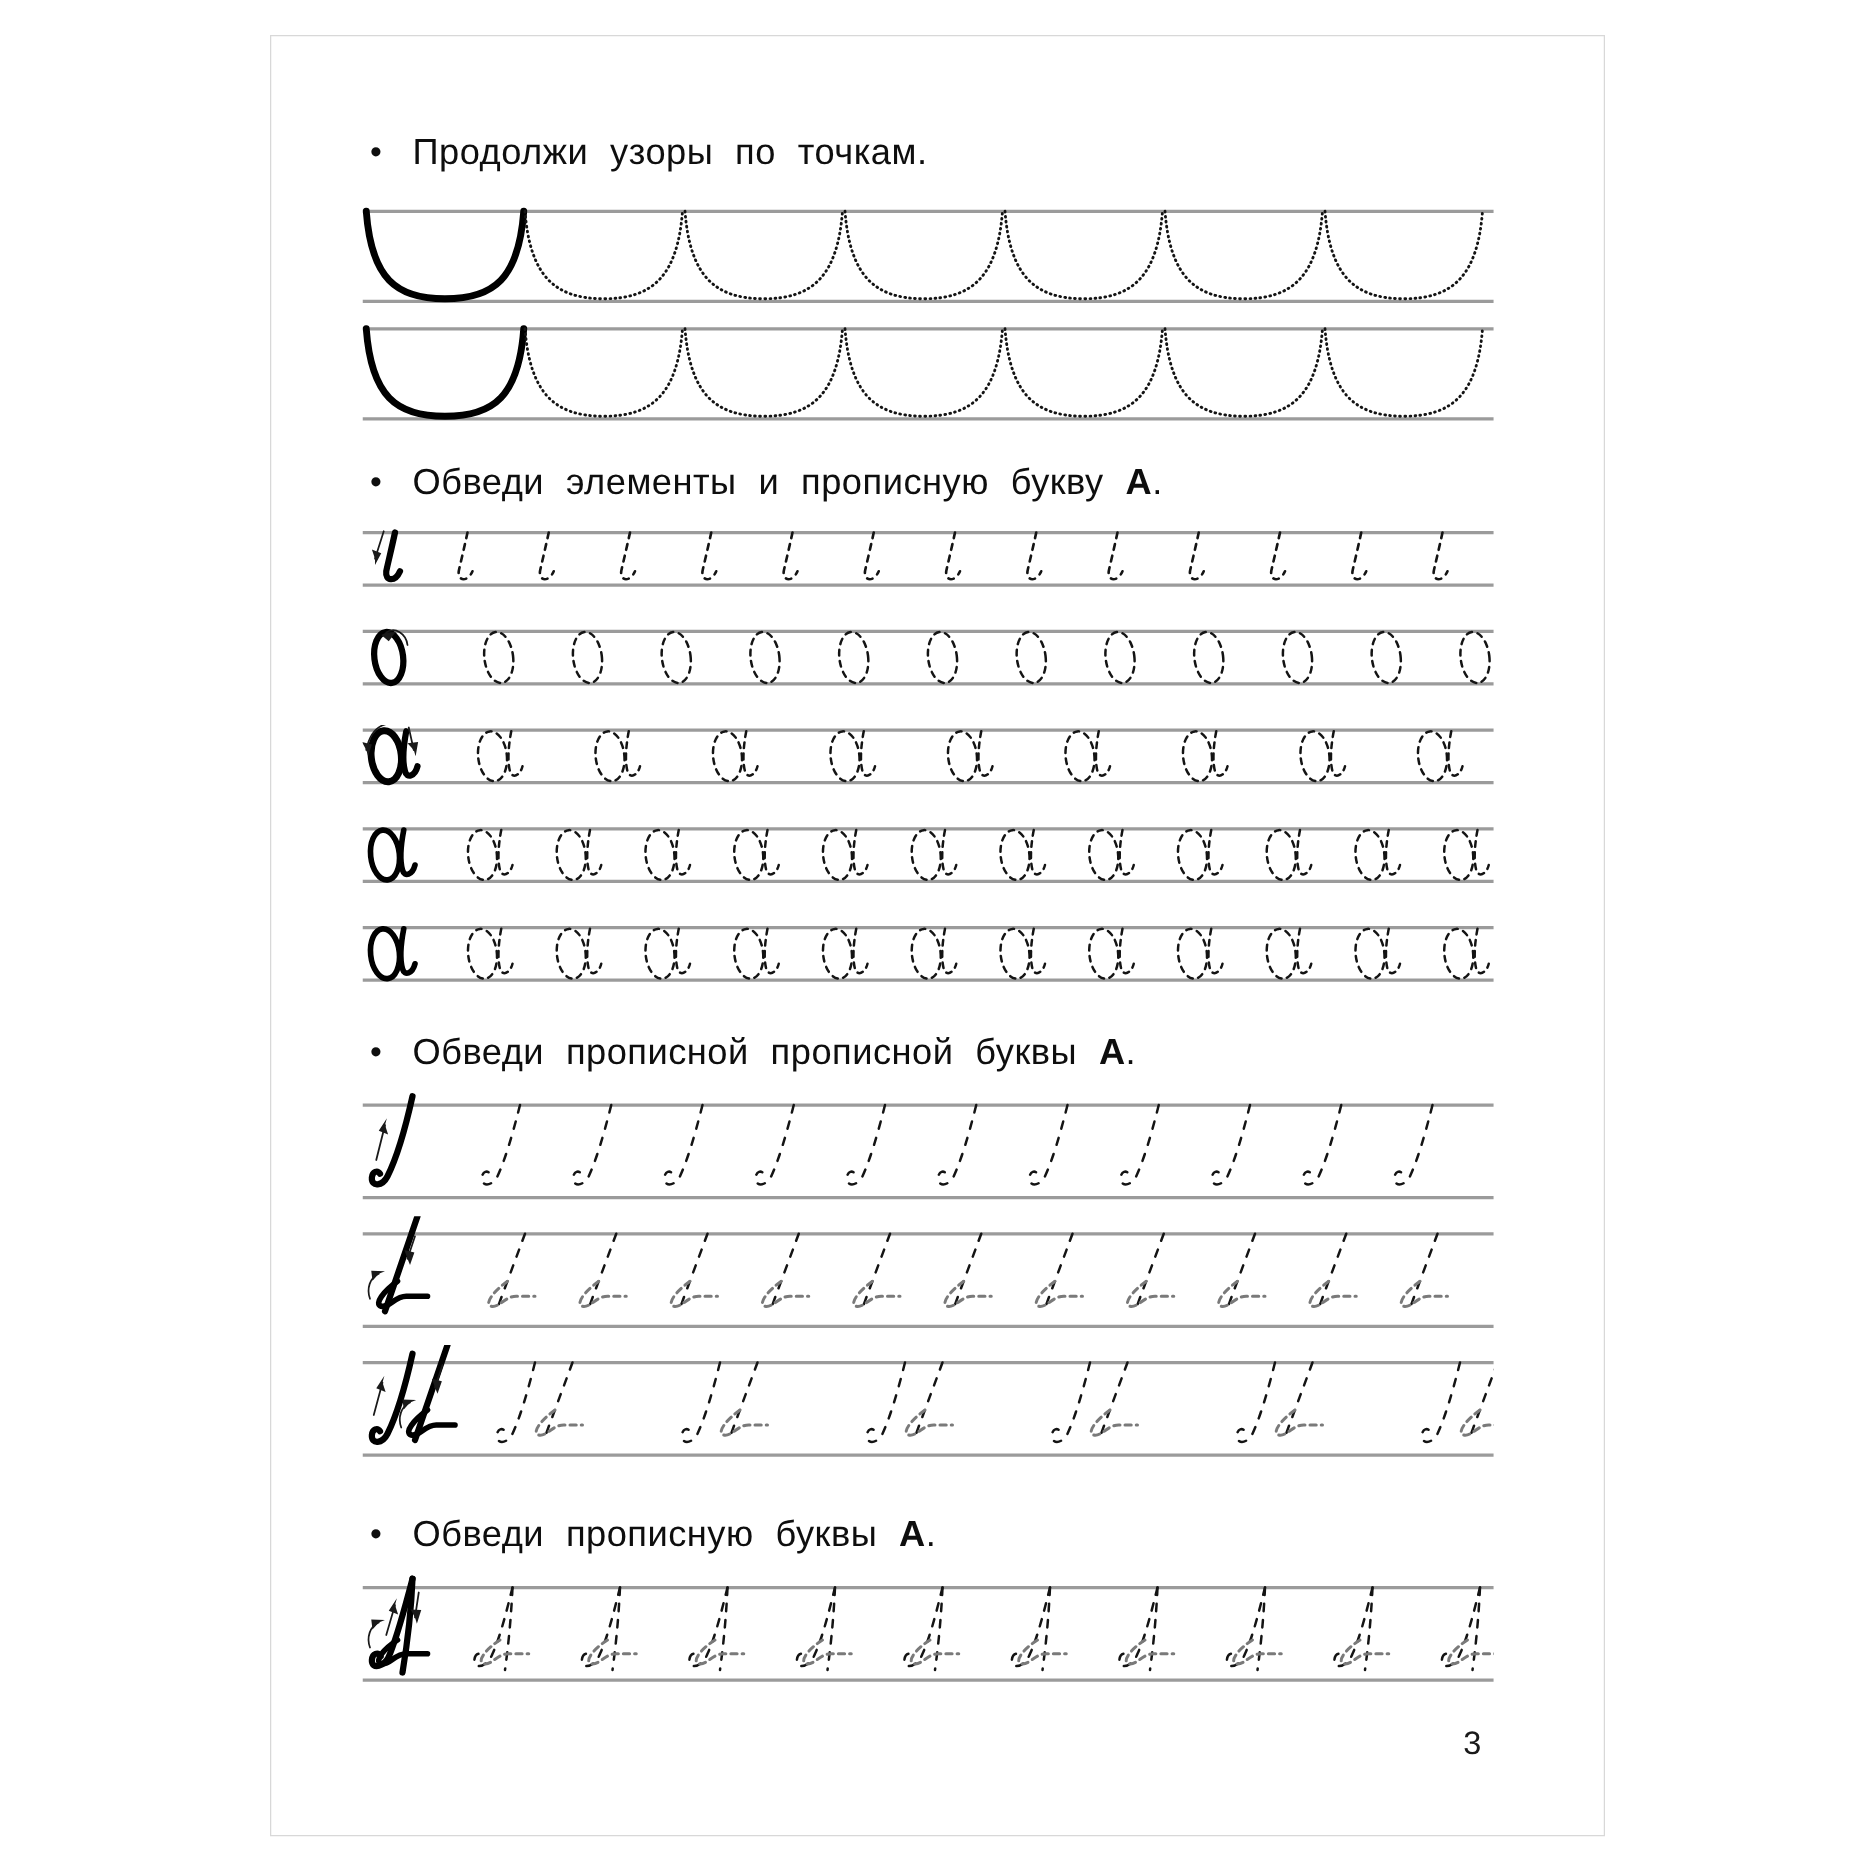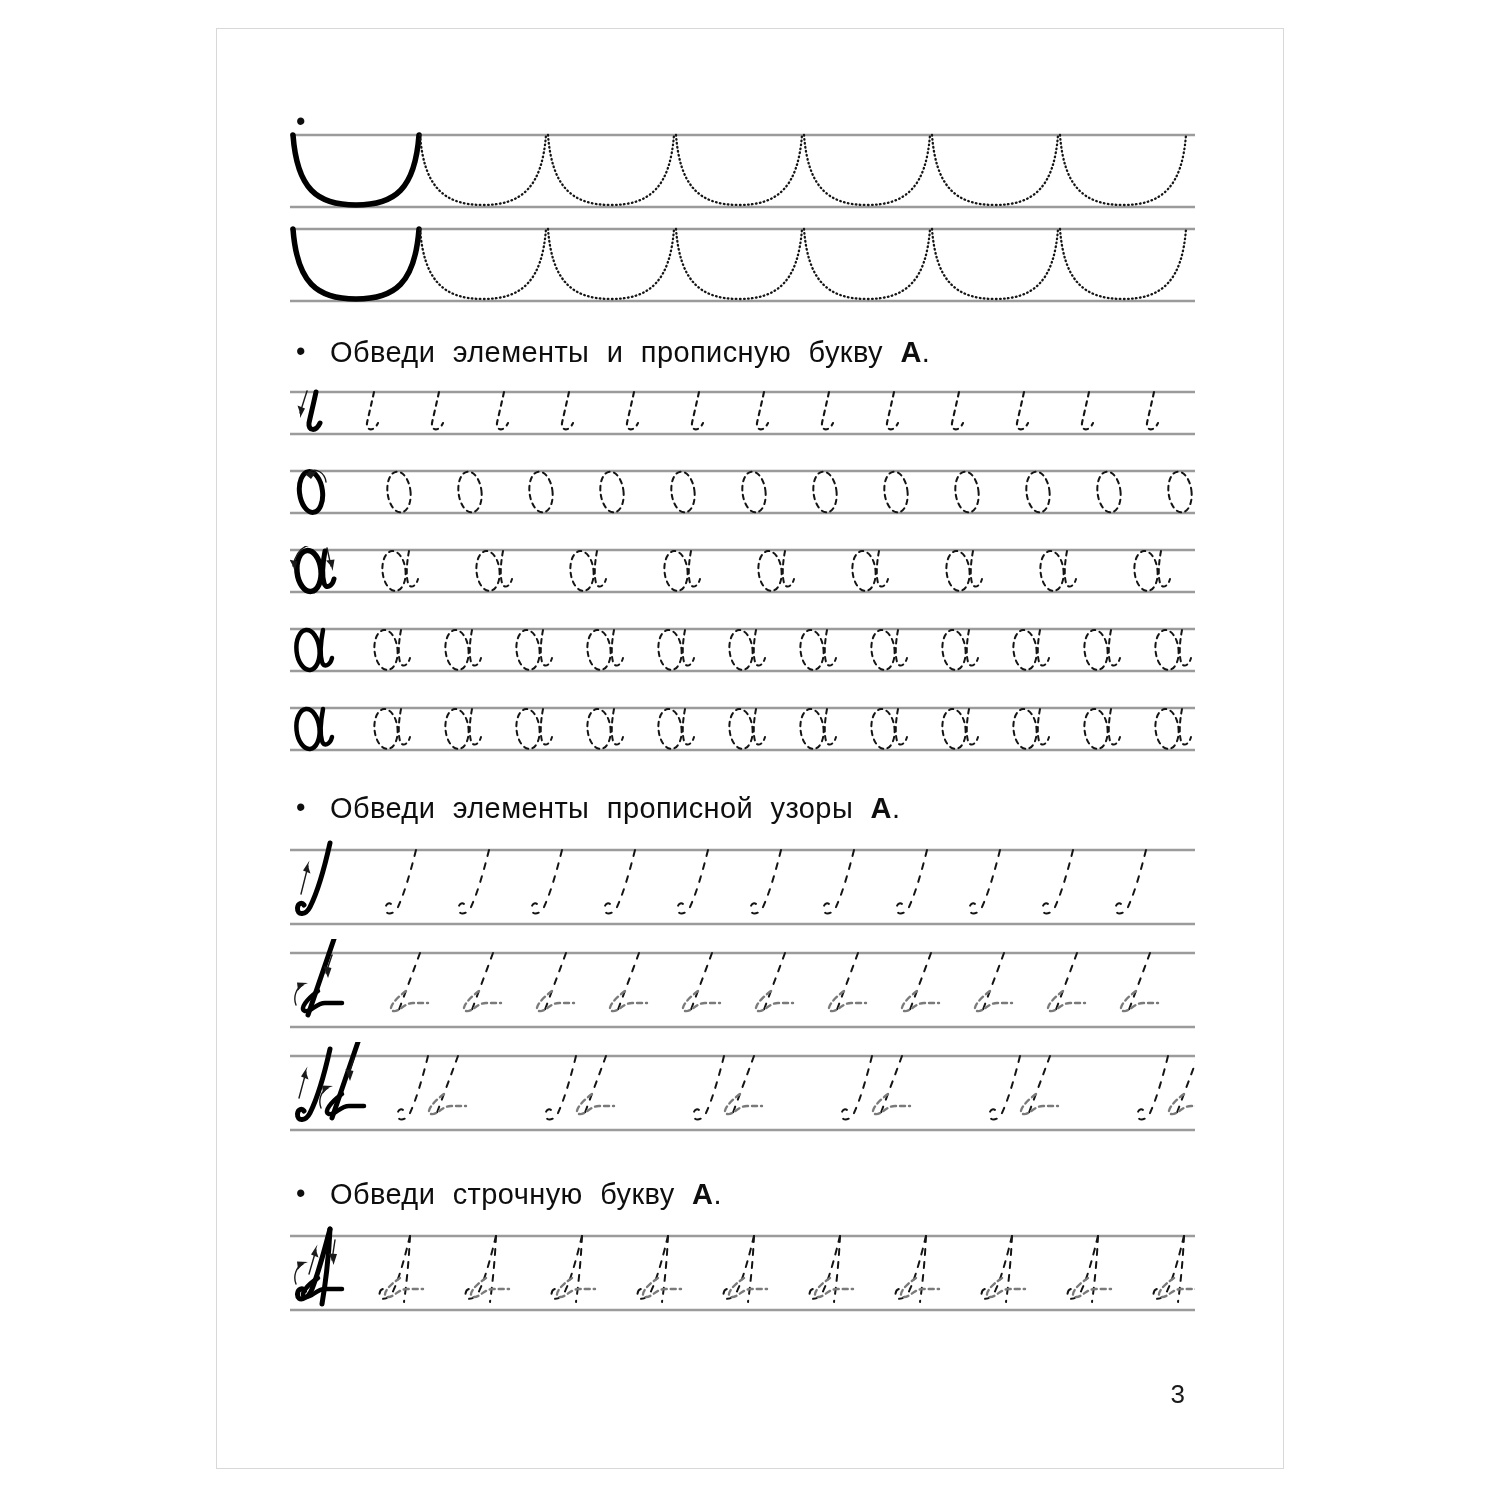--- a/index.html
+++ b/index.html
@@ -62,21 +62,21 @@
         <path d="M34,14 C29,34 24,54 18,67 C14,78 3,80 3.5,72 C4,66.5 8.5,65.5 10.5,69" stroke="#141414" stroke-width="2" stroke-dasharray="6 7"></path>
         <path d="M34,14 C33,36 31,58 28,80" stroke="#141414" stroke-width="2" stroke-dasharray="6 7"></path>
         <path d="M24,56 C13,63 5,73 11,75 C17,76.5 22,67 31,67 L47,67" stroke="#7a7a7a" stroke-width="2.4" stroke-dasharray="5 4"></path>
       </g>
     </defs>
   </svg>
 
   <div class="content">
 
     <p class="heading">
-      <span class="bullet">•</span>
+      <span class="bullet">•</span><span>Продолжи узоры по точкам.</span>
     </p>
 
     <svg class="row-svg m-row1" width="905" height="80">
       <line class="gl" x1="0" y1="4" x2="905" y2="4"></line>
       <line class="gl" x1="0" y1="76" x2="905" y2="76"></line>
       <path class="solid" d="M3,4 C7,58 27,74 66,74 C105,74 125,58 129,4" stroke-width="5.5"></path>
       <use href="#d-scallop" x="130"></use>
     <use href="#d-scallop" x="258"></use>
         <use href="#d-scallop" x="386"></use>
         <use href="#d-scallop" x="514"></use>
@@ -209,21 +209,21 @@
         <use href="#d-a" x="439"></use>
         <use href="#d-a" x="510"></use>
         <use href="#d-a" x="581"></use>
         <use href="#d-a" x="652"></use>
         <use href="#d-a" x="723"></use>
         <use href="#d-a" x="794"></use>
         <use href="#d-a" x="865"></use>
       </svg>
 
     <p class="heading m-h3">
-      <span class="bullet">•</span><span>Обведи элементы прописной узоры</span>&nbsp;<span class="letter">А</span><span>.</span>
+      <span class="bullet">•</span><span>Обведи прописной прописной буквы</span>&nbsp;<span class="letter">А</span><span>.</span>
     </p>
 
     <svg class="row-svg m-rowC" width="905" height="92">
       <line class="gl" x1="0" y1="14" x2="905" y2="14"></line>
       <line class="gl" x1="0" y1="88" x2="905" y2="88"></line>
       <g transform="translate(4,0)">
         <path class="solid" d="M36,7 C30,34 23,57 16,71 C12,79 3,80 3.5,72 C4,67 8,66 10,69" stroke-width="5"></path>
         <g>
           <path class="arrow" d="M7,58 L14,30"></path>
           <polygon class="ah" points="14,30 16.5,37.5 9,34.5 15.5,24.5"></polygon>
@@ -286,21 +286,21 @@
       </g>
       <use href="#d-comb" x="104"></use>
     <use href="#d-comb" x="252"></use>
         <use href="#d-comb" x="400"></use>
         <use href="#d-comb" x="548"></use>
         <use href="#d-comb" x="696"></use>
         <use href="#d-comb" x="844"></use>
       </svg>
 
     <p class="heading m-h4">
-      <span class="bullet">•</span><span>Обведи строчную букву</span>&nbsp;<span class="letter">А</span><span>.</span>
+      <span class="bullet">•</span><span>Обведи прописную буквы</span>&nbsp;<span class="letter">А</span><span>.</span>
     </p>
 
     <svg class="row-svg m-rowC" width="905" height="92">
       <line class="gl" x1="0" y1="14" x2="905" y2="14"></line>
       <line class="gl" x1="0" y1="88" x2="905" y2="88"></line>
       <g transform="translate(2,0)">
         <path class="solid" d="M38,7 C32,30 26,52 20,67 C16,78 5,80 5.5,72 C6,66.5 10.5,65.5 12.5,69" stroke-width="5"></path>
         <path class="solid" d="M38,7 C37,32 34,58 30,82" stroke-width="5"></path>
         <path class="solid" d="M26,56 C15,63 7,73 13,75 C19,76.5 24,67 33,67 L50,67" stroke-width="4.5"></path>
         <g>

